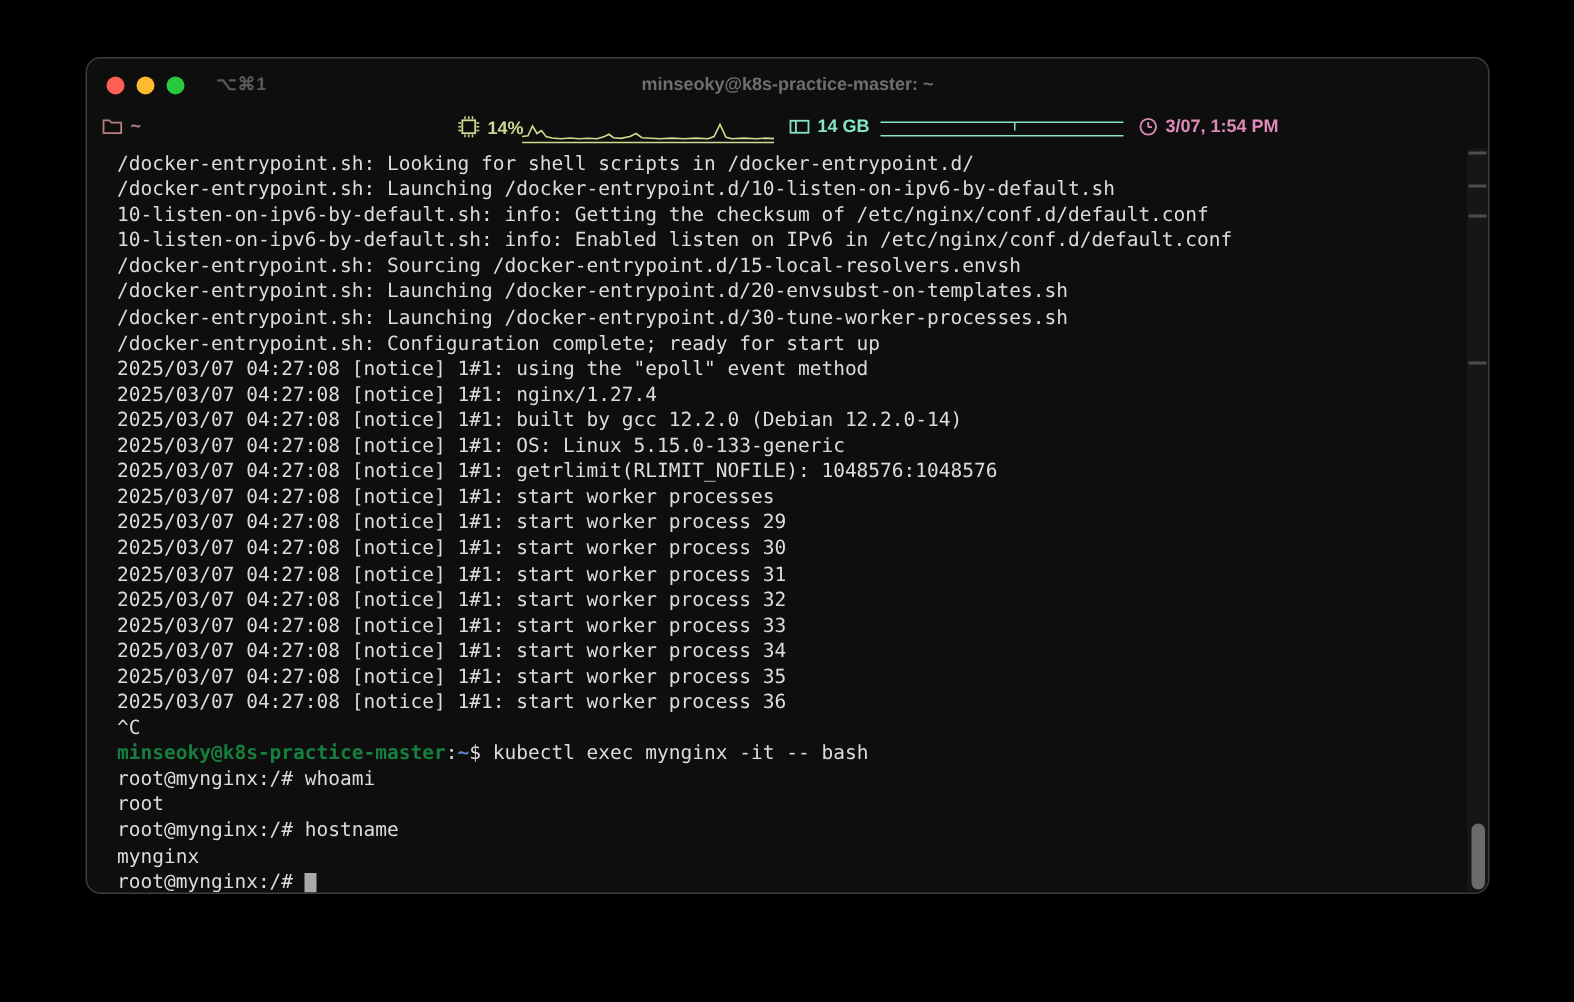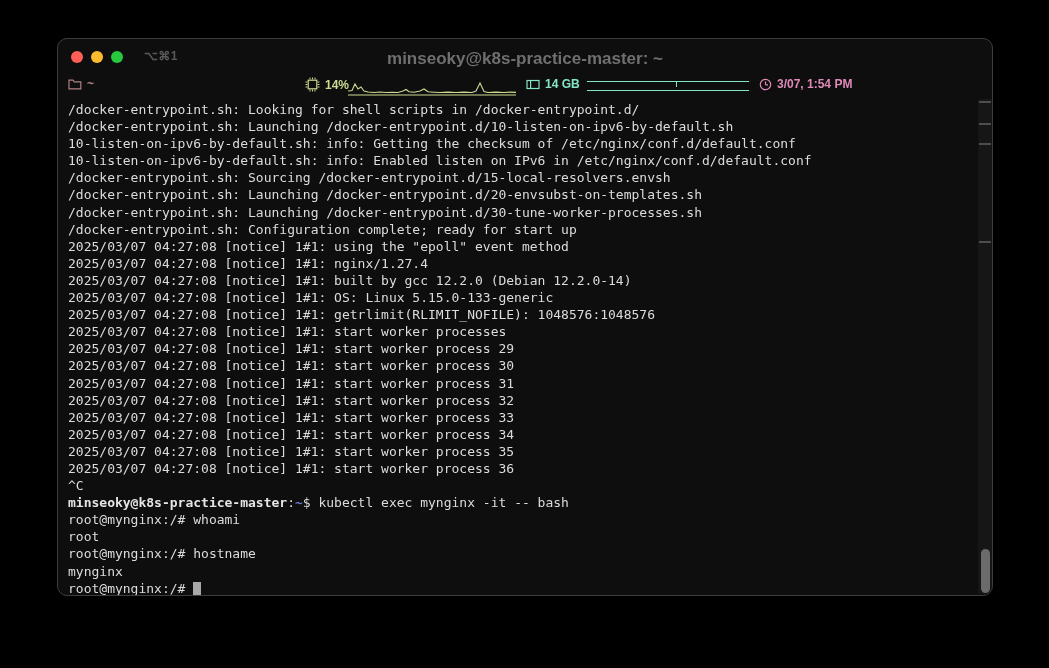--- a/index.html
+++ b/index.html
@@ -18,43 +18,43 @@
   .tl{width:12px;height:12px;border-radius:50%;}
   .tl.red{background:#fe5f57;}
   .tl.yellow{background:#febb2e;}
   .tl.green{background:#28c83f;}
   .shortcut{
     position:absolute;left:86px;top:10px;font-size:12px;font-weight:bold;
     color:#595959;letter-spacing:.5px;
   }
   .title{
     position:absolute;left:0;right:0;top:10px;text-align:center;
-    font-size:17px;font-weight:bold;color:#6f6f6f;
+    font-size:12px;font-weight:bold;color:#6f6f6f;
   }
   
   .statusbar{position:relative;height:26px;font-size:12px;font-weight:bold;}
   .sb-group{position:absolute;top:4px;display:flex;align-items:center;gap:5px;}
   .sb-left{left:10px;color:#b48080;}
   .sb-cpu{left:247px;color:#ccdb90;}
   .sb-spark{left:290px;top:6px;}
   .sb-mem{left:468px;color:#85e6c5;}
   .sb-gauge{position:absolute;left:529px;top:8px;width:162px;height:10px;
     border-top:1px solid #85e6c5;border-bottom:1px solid #85e6c5;box-sizing:border-box;}
   .sb-gauge .tick{position:absolute;left:55%;top:0;width:1px;height:5px;background:#85e6c5;}
   .sb-clock{left:701px;color:#df8ab8;}
   .sb-icon{display:inline-flex;align-items:center;}
   
   .term{
     position:absolute;left:0;right:0;top:61px;bottom:0;
-    padding:1px 30px 0 10px;
+    padding:1px 30px 0 20px;
     font-family:"DejaVu Sans Mono", monospace;font-size:13px;
     color:#dcdcdc;white-space:pre;overflow:hidden;
   }
   .term-line{height:17.1px;line-height:17.1px;}
-  .seg-user{color:#e5e5e5;font-weight:bold;}
+  .seg-user{color:#15803d;font-weight:bold;}
   .seg-path{color:#6a7fd2;font-weight:bold;}
   .cursor{
     display:inline-block;width:8px;height:14px;background:#a9a9a9;
     vertical-align:text-bottom;
   }
   
   .scroll-track{
     position:absolute;left:920px;top:60px;bottom:1px;width:14px;
     background:#161616;border-bottom-right-radius:9px;
   }

